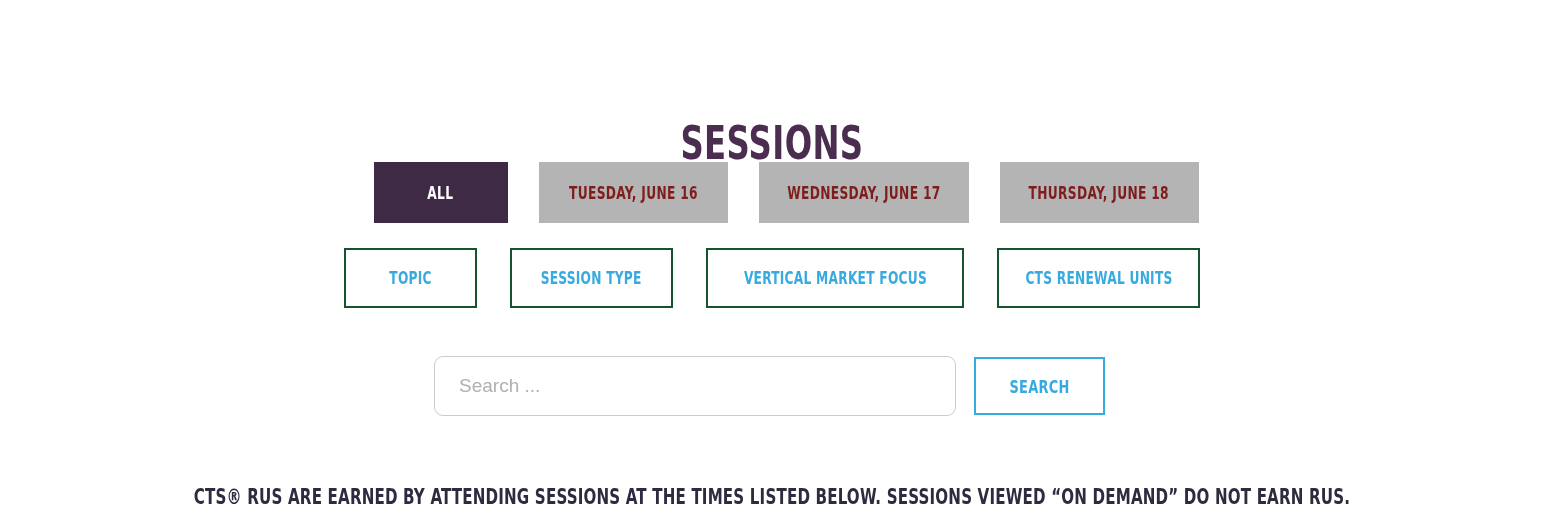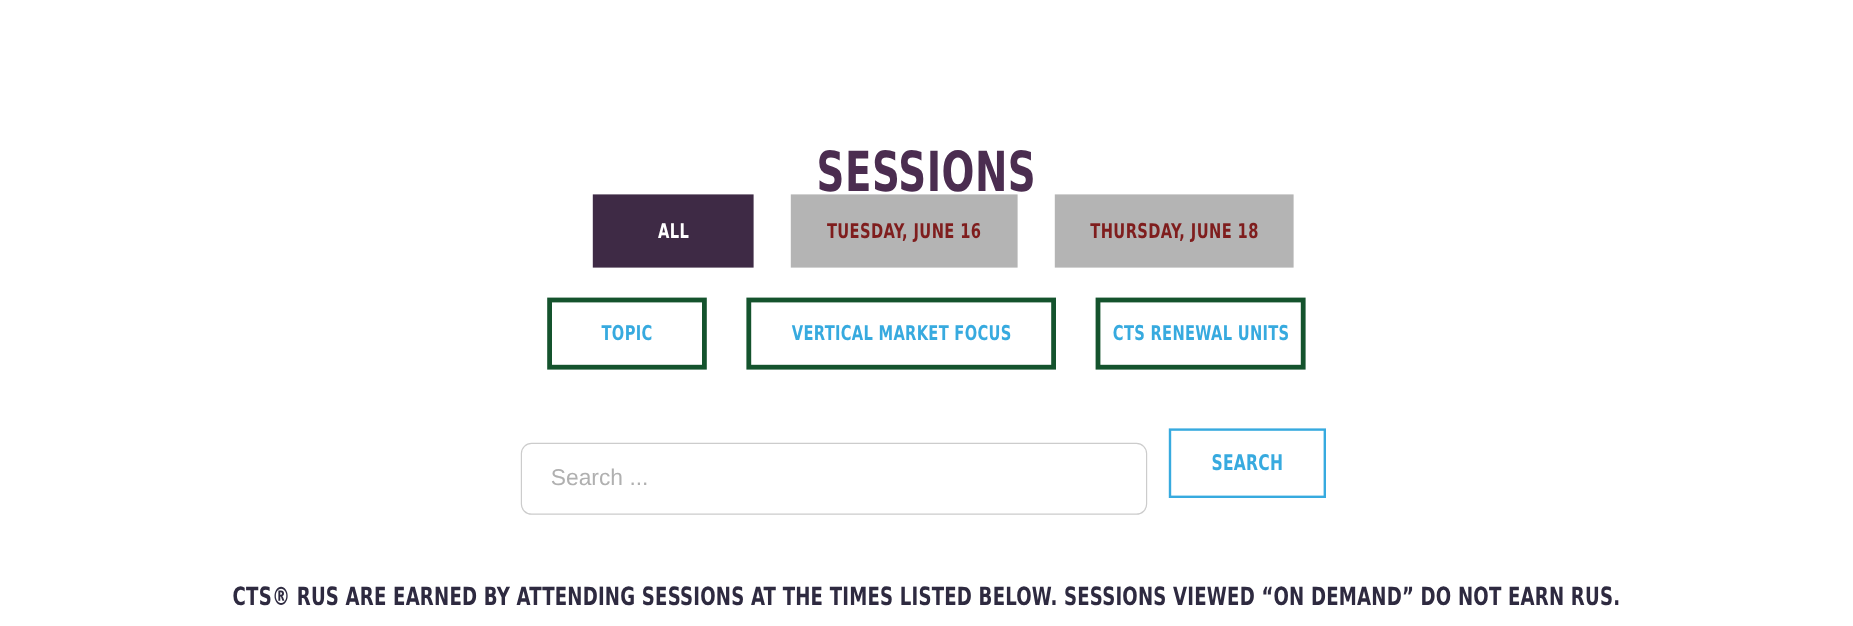--- a/index.html
+++ b/index.html
@@ -91,21 +91,21 @@
     height: 60px;
     display: flex;
     flex-direction: row;
     justify-content: center;
     align-items: stretch;
     gap: 33px;
   }
   .filter-btn {
     height: 60px;
     box-sizing: border-box;
-    border: 4px solid #14532d;
+    border: 2px solid #14532d;
     background: #ffffff;
     display: flex;
     align-items: center;
     justify-content: center;
     cursor: pointer;
     user-select: none;
     padding: 0 10px;
   }
   .filter-btn-label {
     font-family: "DejaVu Sans Condensed", "Liberation Sans Narrow", "Liberation Sans", sans-serif;
@@ -114,21 +114,21 @@
     letter-spacing: 0.3px;
     color: #37aadf;
     white-space: nowrap;
     transform: scaleX(0.8);
     transform-origin: center center;
   }
   .filter-btn-0 { width: 133px; }
   .filter-btn-1 { width: 163px; }
   .filter-btn-2 { width: 258px; }
   .filter-btn-3 { width: 140px; }
-  .filter-btn-4 { width: 175px; }
+  .filter-btn-4 { width: 203px; }
   .filter-btn-5 { width: 166px; }
 
   
   .search-row {
     position: absolute;
     left: 434px;
     top: 355px;
     width: 676px;
     height: 62px;
     display: flex;
@@ -140,21 +140,21 @@
     height: 60px;
     box-sizing: border-box;
     border: 1px solid #cccccc;
     border-radius: 9px;
     background: #ffffff;
     padding: 0 24px;
     font-family: "Liberation Sans", sans-serif;
     font-size: 19px;
     color: #555555;
     outline: none;
-    margin-top: 14px;
+    margin-top: 1px;
   }
   .search-input::placeholder {
     color: #b0b0b0;
     font-family: "Liberation Sans", sans-serif;
     font-size: 19px;
   }
   .search-btn {
     width: 131px;
     height: 58px;
     box-sizing: border-box;
@@ -205,28 +205,34 @@
 
   <h1 class="page-title">SESSIONS</h1>
 
   <div class="day-tabs">
     <div class="day-tab day-tab-0 active">
       <span class="day-tab-label">ALL</span>
     </div>
     <div class="day-tab day-tab-1">
       <span class="day-tab-label">TUESDAY, JUNE 16</span>
     </div>
+    <div class="day-tab day-tab-2">
+      <span class="day-tab-label">WEDNESDAY, JUNE 17</span>
+    </div>
     <div class="day-tab day-tab-3">
       <span class="day-tab-label">THURSDAY, JUNE 18</span>
     </div>
   </div>
 
   <div class="filter-row">
     <div class="filter-btn filter-btn-0">
       <span class="filter-btn-label">TOPIC</span>
+    </div>
+    <div class="filter-btn filter-btn-1">
+      <span class="filter-btn-label">SESSION TYPE</span>
     </div>
     <div class="filter-btn filter-btn-2">
       <span class="filter-btn-label">VERTICAL MARKET FOCUS</span>
     </div>
     <div class="filter-btn filter-btn-4">
       <span class="filter-btn-label">CTS RENEWAL UNITS</span>
     </div>
   </div>
 
   <div class="search-row">

